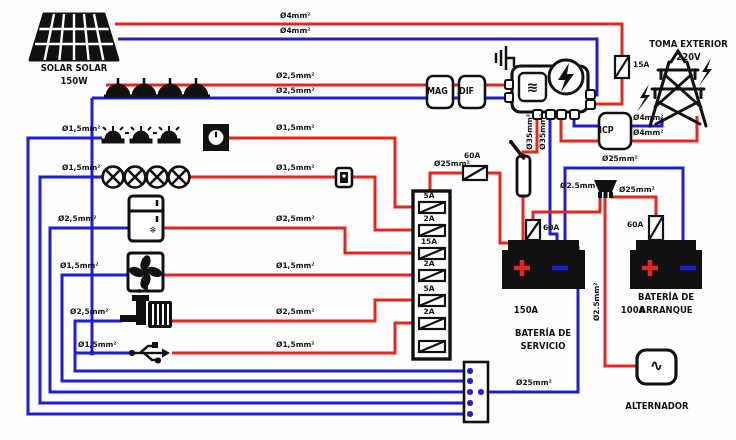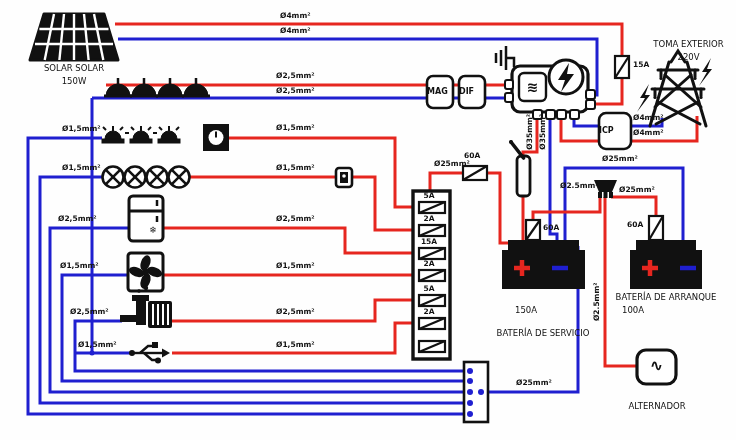--- a/index.html
+++ b/index.html
@@ -2,21 +2,21 @@
 <html><head>
 <meta charset="utf-8">
 <style>
   html,body{margin:0;padding:0;background:#ffffff;}
   #stage{position:relative;width:736px;height:440px;background:#fefefe;overflow:hidden;
          font-family:"DejaVu Sans","Liberation Sans",sans-serif;}
   #wires{position:absolute;left:0;top:0;}
   .lbl{position:absolute;font-size:7.5px;font-weight:bold;color:#111;white-space:nowrap;line-height:1;}
   .lbl.rot{width:40px;text-align:center;transform:rotate(-90deg);transform-origin:center;}
   .boxlbl{position:absolute;font-size:8px;font-weight:bold;color:#111;text-align:left;line-height:1;}
-  .title{position:absolute;font-size:8.5px;font-weight:normal;color:#111;text-align:center;line-height:1.5;}
+  .title{position:absolute;font-size:8.5px;font-weight:bold;color:#111;text-align:center;line-height:1.5;}
   .fuselbl{position:absolute;font-size:7.5px;font-weight:bold;color:#111;width:24px;text-align:center;line-height:1;}
   .glyph{position:absolute;color:#111;text-align:center;line-height:1;}
 </style>
 </head>
 <body>
 
 <div id="stage">
 
 <svg id="wires" width="736" height="440" viewBox="0 0 736 440">
 

